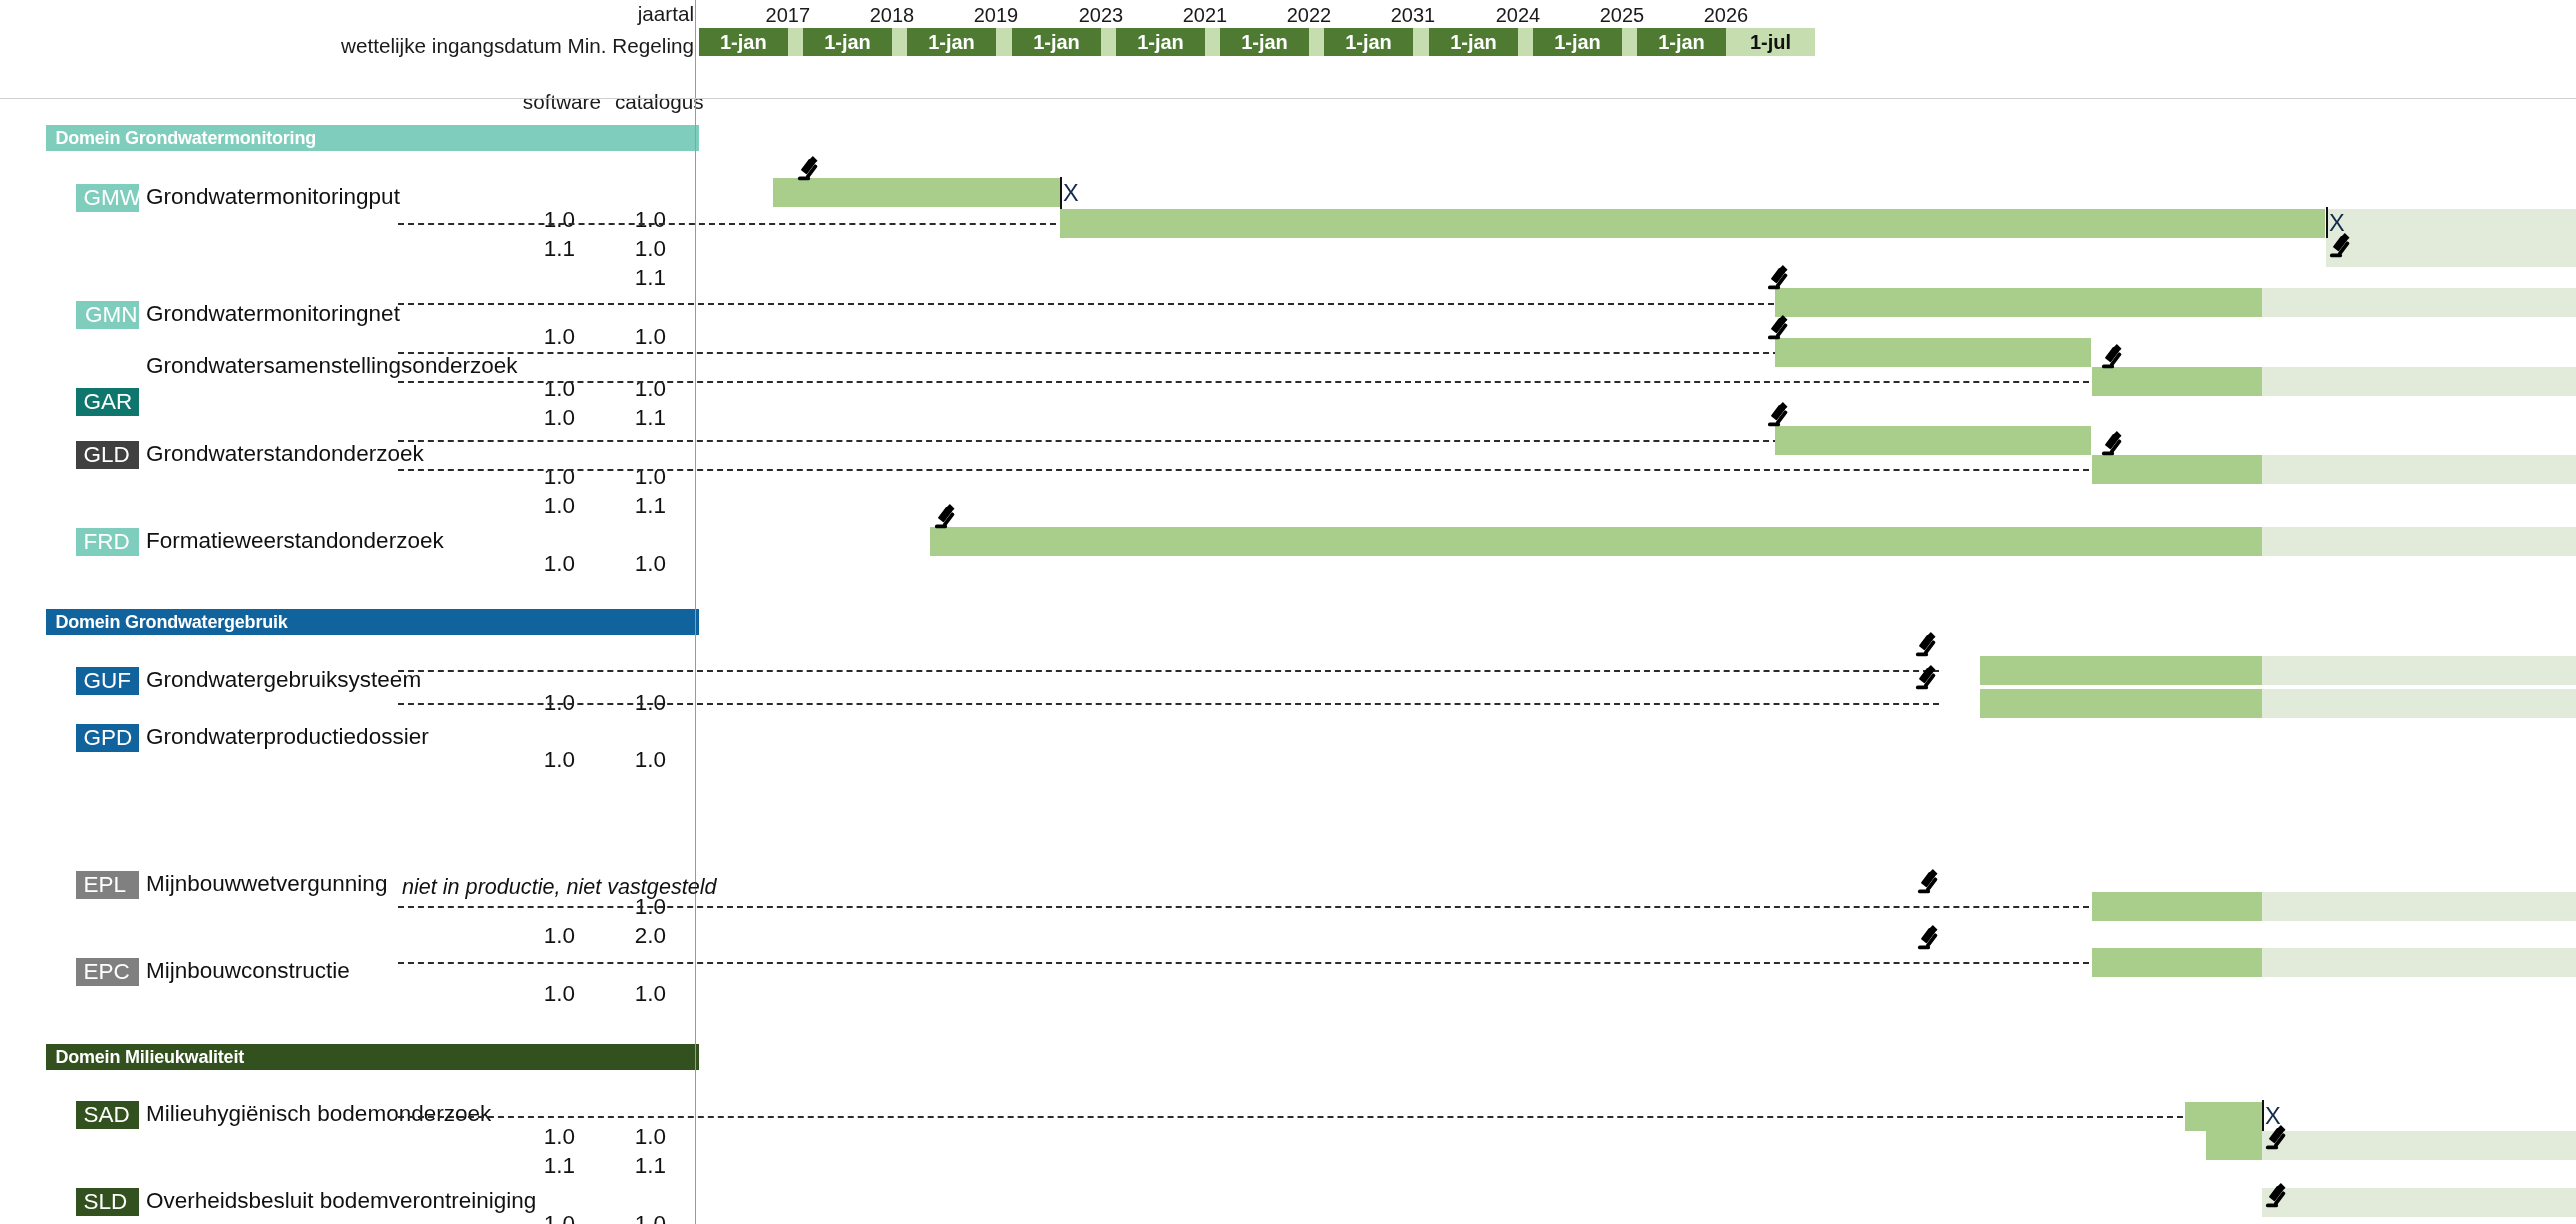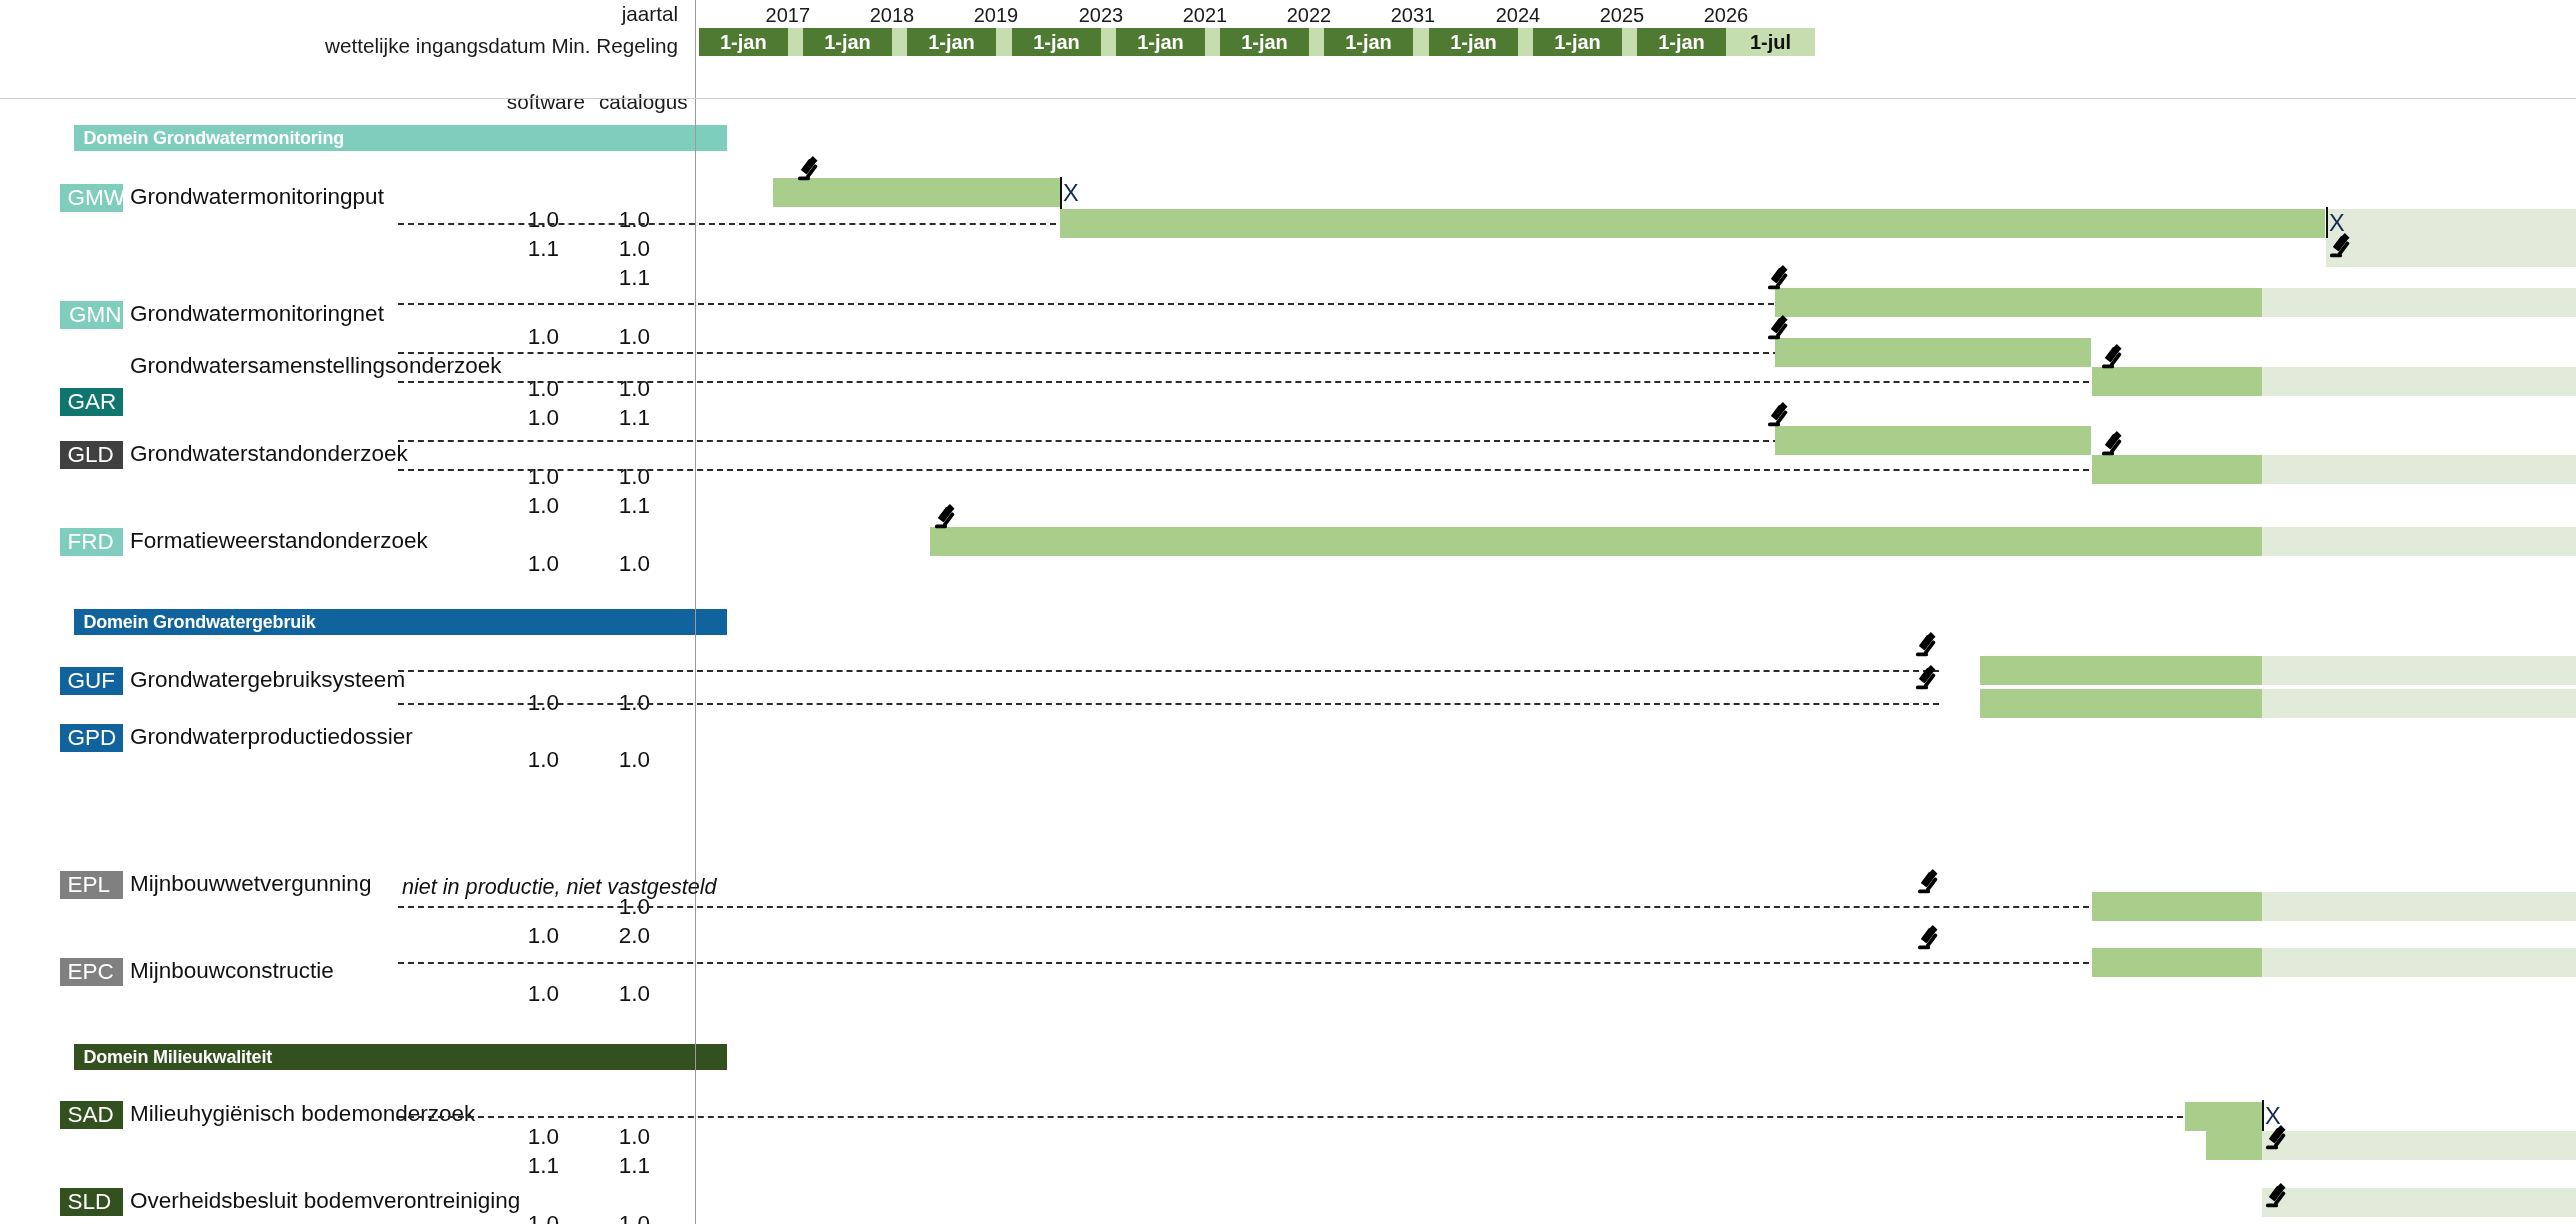--- a/index.html
+++ b/index.html
@@ -1,29 +1,29 @@
 <!DOCTYPE html>
 <html style="font-size:15px"><head>
 <meta charset="utf-8">
 <style>
   html,body{margin:0;padding:0;background:#ffffff;}
   body{width:2576px;height:1224px;font-family:"Liberation Sans",sans-serif;color:#000;overflow:hidden;}
   #root{position:relative;width:2576px;height:1224px;}
 
   
-  .left-pane{position:absolute;left:0;top:0;width:695px;height:1092px;}
+  .left-pane{position:absolute;left:16px;top:0;width:695px;height:1092px;}
   .hdr-label{position:absolute;text-align:right;font-size:20.7px;color:#1a1a1a;white-space:nowrap;}
   .lbl-jaartal{right:17px;top:1.9px;}
   .lbl-wet{right:17px;top:34px;}
   .lbl-software{right:110px;top:90px;}
   .lbl-catalogus{right:7.5px;top:90px;}
 
   .domain-bar{position:absolute;left:30px;width:653px;height:26px;color:#ffffff;
               font-size:18px;font-weight:bold;line-height:26px;padding-left:9.4px;box-sizing:border-box;
-              letter-spacing:-0.2px;margin-left:44px;}
+              letter-spacing:-0.2px;}
 
   .reg-code{position:absolute;width:63px;height:28px;line-height:28px;text-align:left;padding-left:7.5px;
             box-sizing:border-box;color:#ffffff;font-size:22.5px;}
   .reg-name{position:absolute;font-size:22.5px;color:#111;white-space:nowrap;}
   .ver{position:absolute;font-size:22.5px;color:#111;text-align:right;width:56px;margin-top:23px;}
   .ver.sw{left:503px;}
   .ver.cat{left:594px;}
 
   
   .right-pane{position:absolute;left:695px;top:0;width:1881px;height:1224px;}

